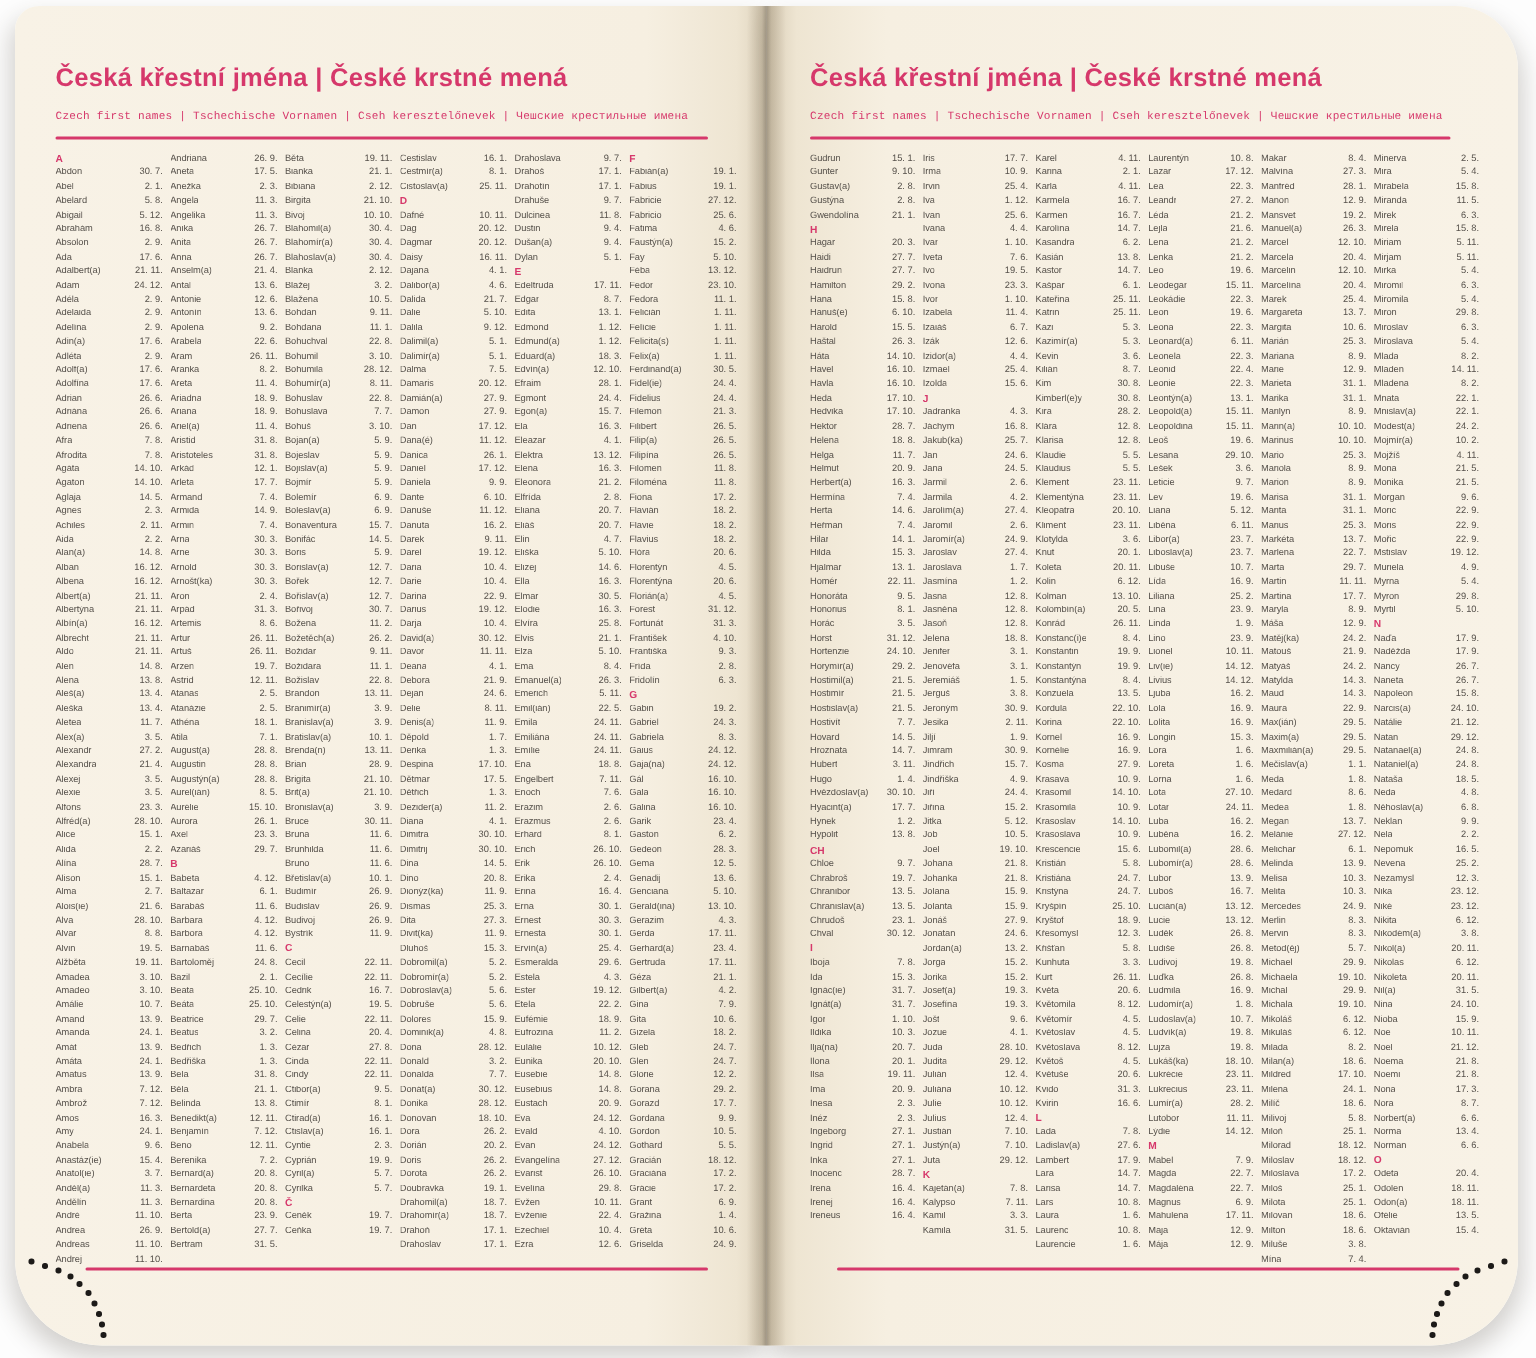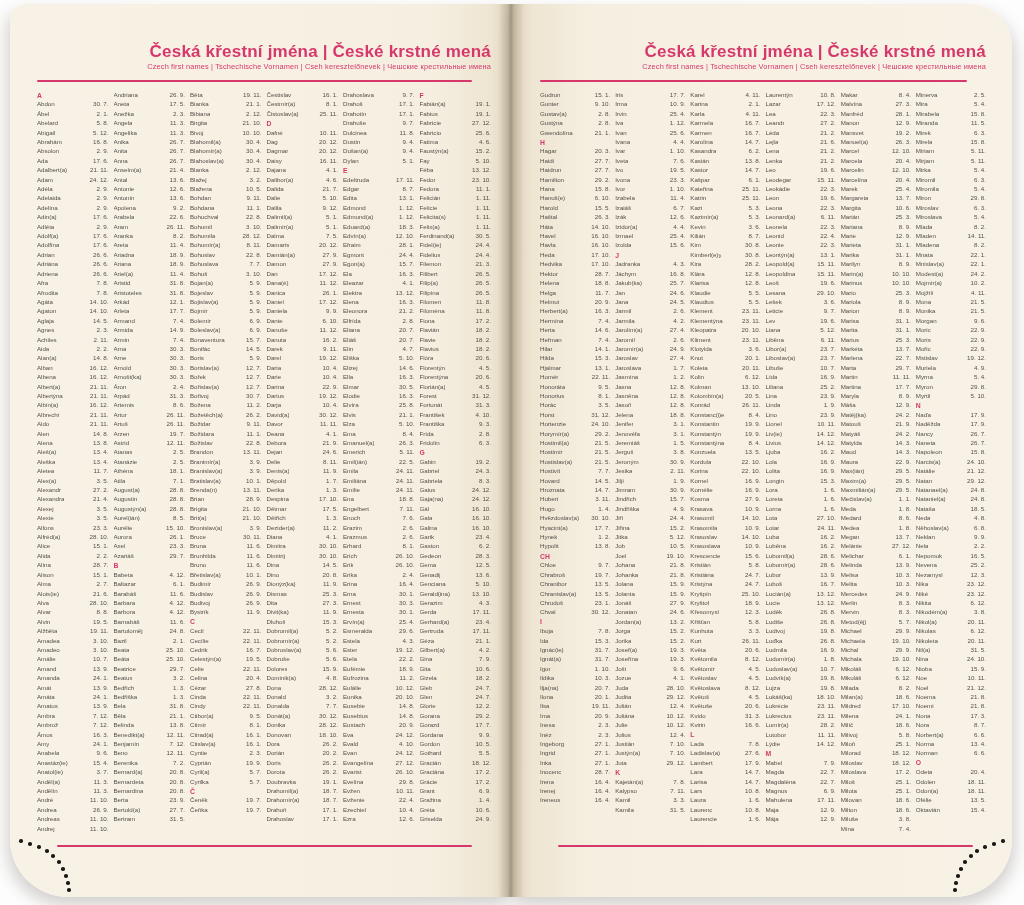--- a/index.html
+++ b/index.html
@@ -16,23 +16,23 @@
     background:linear-gradient(270deg,#f8f2e6 0%,#f6efe1 84%,#eee5d2 96%,#d9cdb6 100%);
     border-radius:0 42px 58px 0;
     box-shadow:3px 8px 16px rgba(60,50,35,.22);
   }
   .gutter{position:absolute;left:50%;top:0;width:26px;height:100%;transform:translateX(-50%);
     background:linear-gradient(90deg,rgba(120,105,80,0) 0%,rgba(120,105,80,.25) 38%,rgba(80,70,55,.40) 50%,rgba(120,105,80,.25) 62%,rgba(120,105,80,0) 100%);
     pointer-events:none;}
   .page-inner{position:relative;height:100%;box-sizing:border-box;}
   .page.left .page-inner{padding:38px 20px 0 27px;}
   .page.right .page-inner{padding:38px 26px 0 29px;}
-  .hdr{text-align:right;}
+  .hdr{text-align:left;}
   .title{font-size:17px;font-weight:bold;color:var(--accent);letter-spacing:.2px;}
-  .subtitle{font-size:7.4px;color:var(--accent);margin-top:0;letter-spacing:.15px;}
+  .subtitle{font-size:7.4px;color:var(--accent);margin-top:12px;letter-spacing:.15px;font-family:Liberation Mono, monospace;}
   .rule{height:2.4px;background:var(--accent);margin-top:9px;margin-right:19px;border-radius:1px;}
   .rule.footer{position:absolute;bottom:50px;left:47px;right:39px;margin:0;}
   .columns{display:flex;gap:5px;margin-top:8px;height:746px;overflow:hidden;}
   .col{flex:1 1 0;min-width:0;}
   .row{display:flex;justify-content:space-between;align-items:center;height:9.42px;
        color:var(--text);font-size:6.2px;line-height:1;}
   .n{white-space:nowrap;overflow:hidden;letter-spacing:-0.05px;}
   .d{white-space:nowrap;margin-left:2px;text-align:right;}
   .letter{height:9.42px;display:flex;align-items:center;color:var(--accent);
           font-weight:bold;font-size:6.8px;}

